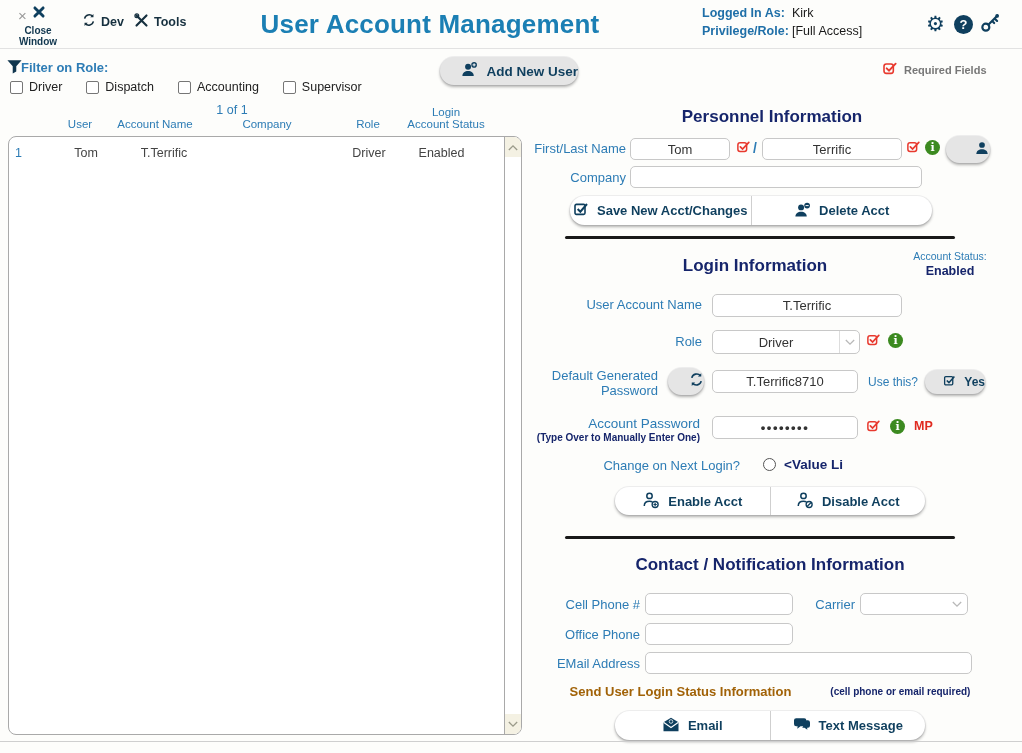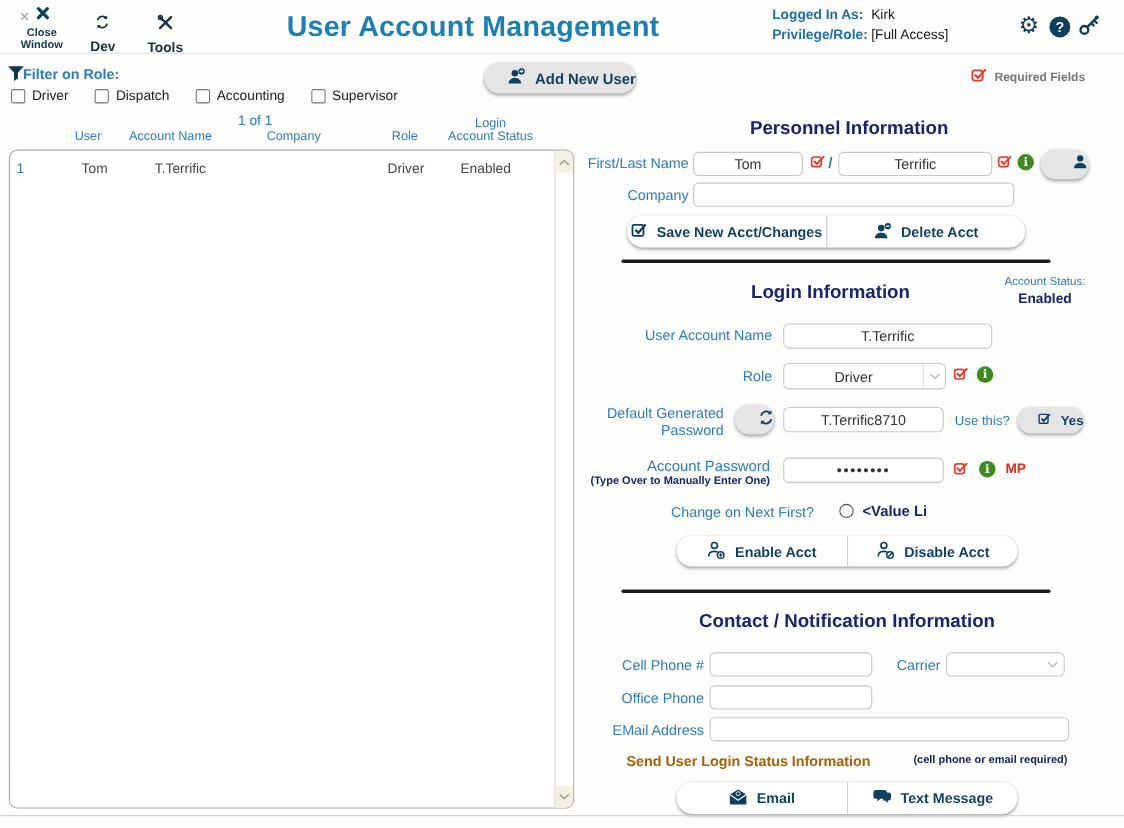--- a/index.html
+++ b/index.html
@@ -6,21 +6,21 @@
   html,body { background:#ffffff; }
   .app {
     position:relative; width:1022px; height:753px;
     font-family:"Liberation Sans", sans-serif;
     background:#fdfdfb; overflow:hidden; color:#333;
   }
   .abs { position:absolute; }
 
   
   .hdr-line { position:absolute; left:0; top:48px; width:1022px; height:1px; background:#e2e2e2; }
-  .toolbtn { position:absolute; cursor:pointer; color:#16303f; font-weight:bold;flex-direction:column; }
+  .toolbtn { position:absolute; cursor:pointer; color:#16303f; font-weight:bold; }
   .close-btn { left:6px; top:3px; width:64px; text-align:center; }
   .close-x-gray { position:absolute; left:12px; top:4px; font-size:15px; color:#9a9a9a; font-weight:normal; }
   .close-x-bold { position:absolute; left:26px; top:2px; }
   .close-lbl { position:absolute; left:0; top:22px; width:64px; font-size:10px; color:#10364e; }
   .dev-btn { left:82px; top:13px; display:flex; align-items:center; gap:5px; font-size:12.5px; }
   .tools-btn { left:134px; top:13px; display:flex; align-items:center; gap:5px; font-size:12.5px; }
   .page-title { position:absolute; left:260px; top:9px; width:340px; text-align:center;
     font-size:26px; font-weight:bold; color:#1b7fb4; letter-spacing:.2px; }
   .sess-lbl { position:absolute; font-size:12.5px; font-weight:bold; color:#1f6fa8; }
   .sess-val { position:absolute; font-size:12.5px; color:#1a1a1a; }
@@ -329,21 +329,21 @@
   <input class="inp inp-c" style="left: 712px; top: 416px; width: 146px; height: 23px; font-weight: bold; letter-spacing: 1.5px;" value="••••••••">
   <span class="req-icon" style="left:866px; top:418px;">
     <svg width="15" height="15" viewBox="0 0 24 24">
         <rect x="3" y="6" width="14" height="14" rx="3.5" fill="none" stroke="#e8392e" stroke-width="2.4"></rect>
         <path d="M7 12.5l3.5 3.5L20.5 5.5" fill="none" stroke="#e8392e" stroke-width="2.8" stroke-linecap="round"></path>
       </svg>
   </span>
   <span class="info-dot" style="left:890px; top:419px;">i</span>
   <span class="abs" style="left:914px; top:419px; font-size:12.5px; font-weight:bold; color:#e02b20;">MP</span>
 
-  <div class="fld-lbl" style="left:520px; top:458px; width:220px;">Change on Next First?</div>
+  <div class="fld-lbl" style="left:520px; top:458px; width:220px;">Change on Next Login?</div>
   <span class="radio" style="left:763px; top:458px;"></span>
   <span class="abs" style="left:784px; top:457px; font-size:13.5px; font-weight:bold; color:#16256b; white-space:nowrap;">&lt;Value Li</span>
 
   <div class="btn-group" style="left:615px; top:487px; width:310px; height:28px;">
     <div class="btn-half">
       <span class="icon">
         <svg width="18" height="18" viewBox="0 0 24 24">
           <circle cx="10" cy="6.5" r="3.6" fill="none" stroke="#0f3f5e" stroke-width="2"></circle>
           <path d="M3 20c0-4.3 3.2-6.3 7-6.3 1.5 0 2.9.3 4 .9" fill="none" stroke="#0f3f5e" stroke-width="2"></path>
           <circle cx="17.5" cy="18" r="4" fill="none" stroke="#0f3f5e" stroke-width="1.8"></circle>

